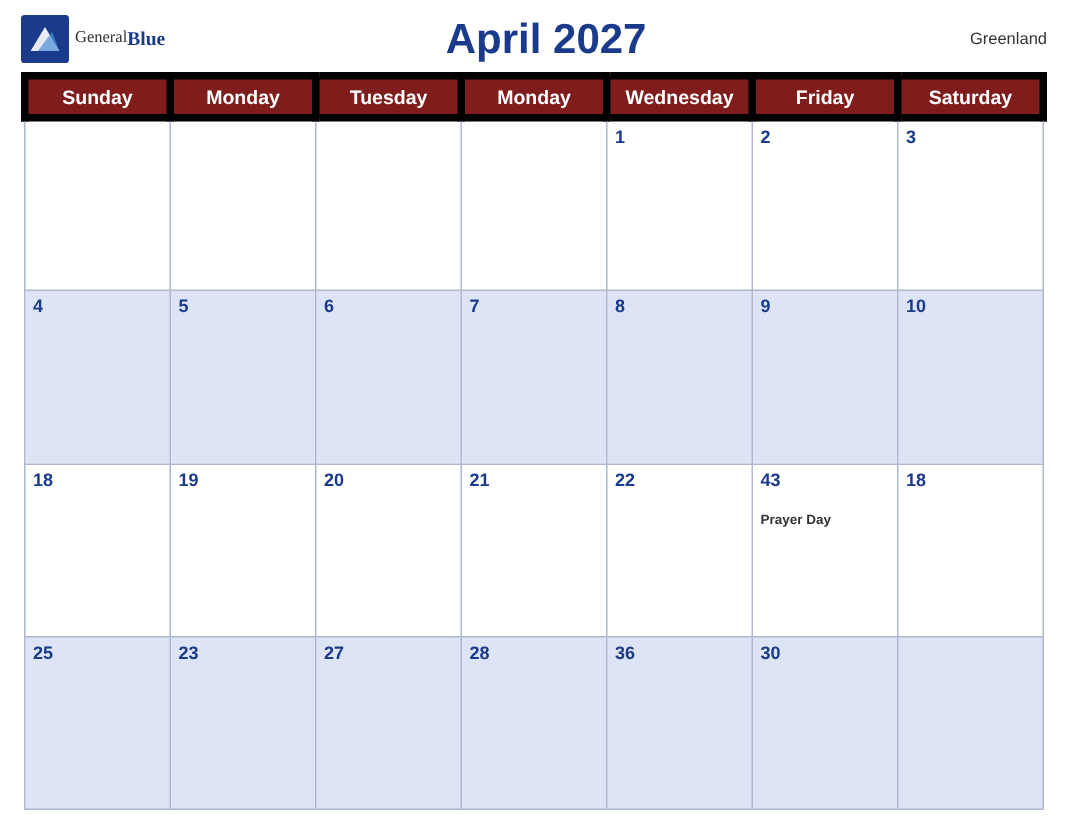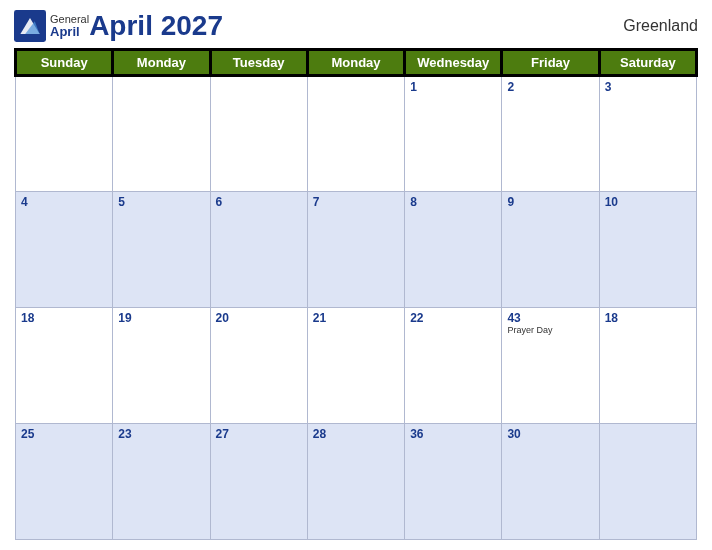--- a/index.html
+++ b/index.html
@@ -23,81 +23,84 @@
       justify-content: space-between;
       margin-bottom: 6px;
     }
     .logo {
       display: flex;
       align-items: center;
       gap: 4px;
     }
     .logo-text {
       display: flex;
-      flex-direction: column;
+      flex-direction: row;
       line-height: 1.1;
+      font-family: Liberation Serif, serif;
     }
     .logo-general {
       font-size: 11px;
       color: #333;
       font-weight: normal;
     }
     .logo-blue {
       font-size: 13px;
       color: #1a3a8c;
       font-weight: bold;
     }
     .logo-icon {
       width: 32px;
       height: 32px;
     }
     .calendar-title {
       font-size: 28px;
       font-weight: bold;
       color: #1a3a8c;
+      text-align: center;
       flex: 1;
     }
     .region-label {
-      font-size: 16px;
+      font-size: 11px;
       color: #333;
       text-align: right;
       min-width: 80px;
     }
     .calendar {
       flex: 1;
       border: 1px solid #ccc;
       border-collapse: collapse;
       width: 100%;
       table-layout: fixed;
     }
     .calendar thead tr th {
-      background-color: #4d7c0f;
+      background-color: #7f1d1d;
       color: #fff;
       text-align: center;
       font-size: 13px;
       font-weight: bold;
       padding: 4px 2px;
-      border: 3px solid #000000;
+      border: 5px solid #000000;
     }
     .calendar tbody tr td {
       border: 1px solid #b0b8d0;
       vertical-align: top;
       padding: 3px 5px;
       height: 78px;
       width: 14.28%;
     }
     .day-number {
       font-size: 12px;
       color: #1a3a8c;
       font-weight: bold;
     }
     .event-label {
       font-size: 9px;
       color: #333;
-      margin-top: 0;
+      margin-top: 14px;
+      font-weight: bold;
     }
     tbody tr:nth-child(odd) td {
       background-color: #fff;
     }
     tbody tr:nth-child(even) td {
       background-color: #dde4f5;
     }
   </style>
 </head>
 <body>
@@ -105,21 +108,21 @@
 <div class="page">
   <div class="header">
     <div class="logo">
       <svg class="logo-icon" viewBox="0 0 40 40">
         <rect x="0" y="0" width="40" height="40" fill="#1a3a8c" rx="3"></rect>
         <polygon points="8,30 20,10 32,30" fill="white" opacity="0.9"></polygon>
         <polygon points="14,30 26,14 32,30" fill="#4a90d9" opacity="0.7"></polygon>
       </svg>
       <div class="logo-text">
         <span class="logo-general">General</span>
-        <span class="logo-blue">April</span>
+        <span class="logo-blue">Blue</span>
       </div>
     </div>
     <div class="calendar-title">April 2027</div>
     <div class="region-label">Greenland</div>
   </div>
 
   <table class="calendar">
     <thead>
       <tr>
         <th>Sunday</th>

